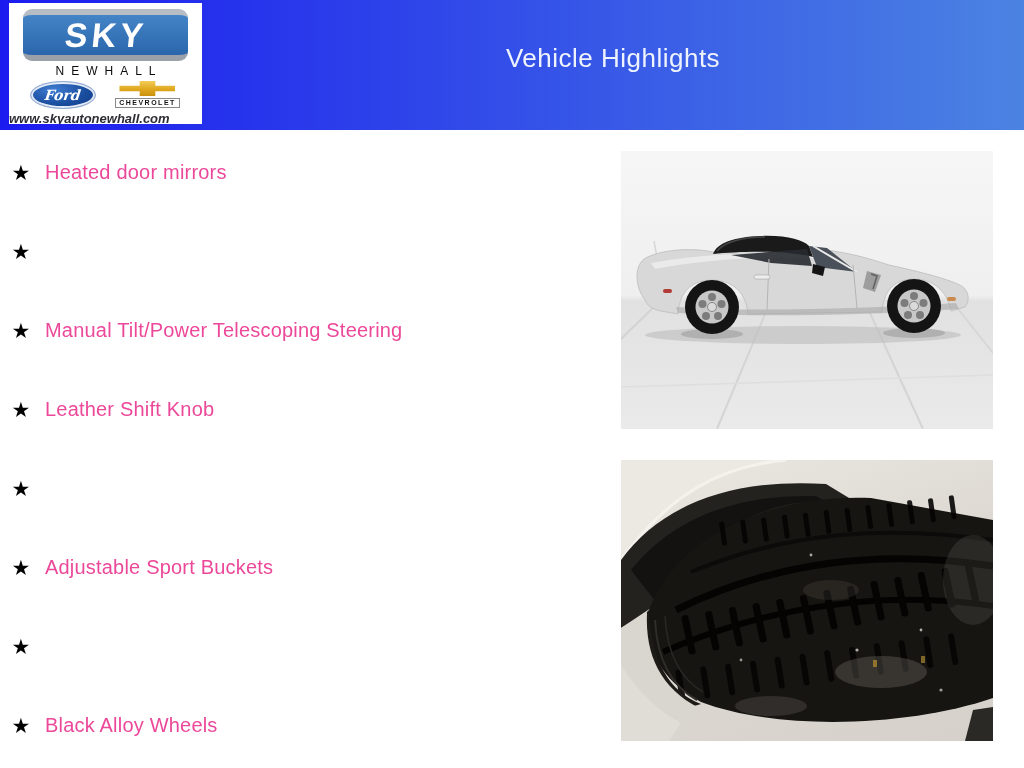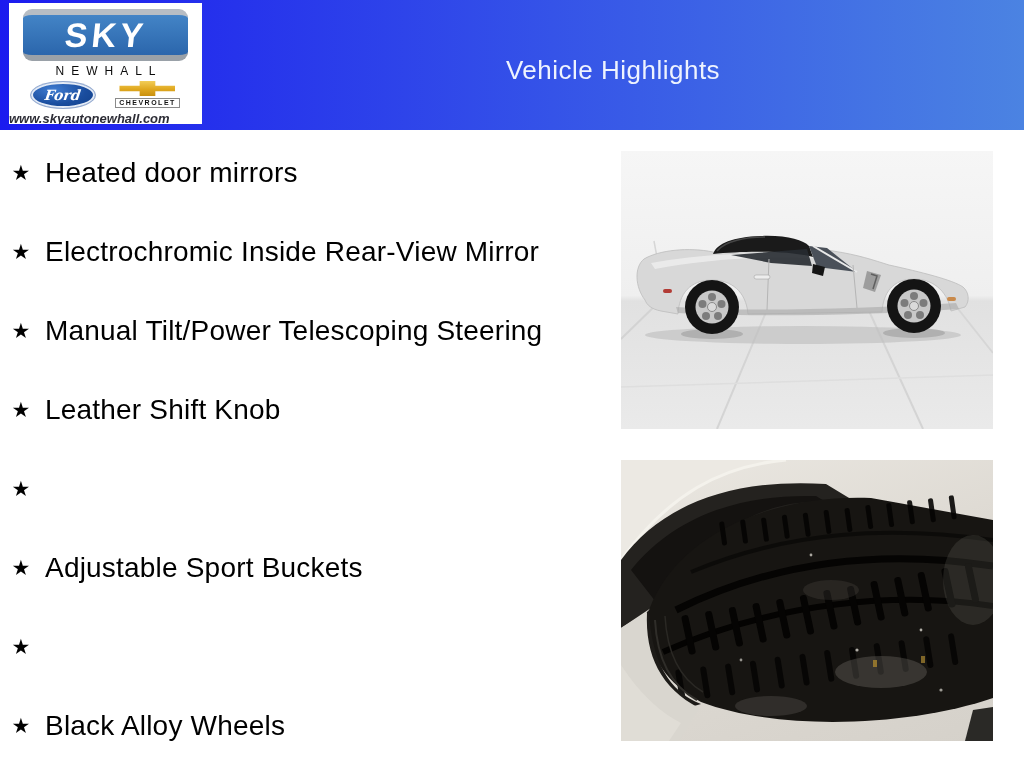--- a/index.html
+++ b/index.html
@@ -5,21 +5,21 @@
   * { margin: 0; padding: 0; box-sizing: border-box; }
   html, body { width: 1024px; height: 768px; background: #ffffff; overflow: hidden; }
   body { position: relative; font-family: "Liberation Sans", sans-serif; }
 
   
   .header {
     position: absolute; left: 0; top: 0; width: 1024px; height: 130px;
     background: linear-gradient(90deg, var(--hdr-left, #1b1bef) 0%, var(--hdr-right, #4b83e2) 100%);
   }
   .title {
-    position: absolute; left: 202px; top: 12px; width: 822px; height: 117px;
+    position: absolute; left: 202px; top: 0; width: 822px; height: 117px;
     display: flex; align-items: center; justify-content: center;
     font-size: 26px; font-weight: 400; color: var(--title-color, #eef3fe);
     letter-spacing: 0.5px;
   }
 
   
   .logo-box {
     position: absolute; left: 9px; top: 3px; width: 193px; height: 121px;
     background: #ffffff; overflow: hidden;
   }
@@ -68,21 +68,21 @@
 
   
   .features {
     position: absolute; left: 8px; top: 133px; width: 600px; list-style: none;
   }
   .feature { height: 79px; display: flex; align-items: center; }
   .star {
     width: 26px; text-align: center; font-size: 21px; color: #000000;
     line-height: 1; margin-right: 11px;
   }
-  .feature-text { font-size: 28px; color: #000000; letter-spacing: 0.2px; }
+  .feature-text { font-size: 20px; color: #ec4899; letter-spacing: 0.2px; }
 
   
   .photo { position: absolute; left: 621px; width: 372px; overflow: hidden; }
   .photo-car {
     top: 151px; height: 278px;
     background: linear-gradient(180deg, #f6f6f6 0%, #efefef 52%, #e1e1e1 54%, #eaeaea 100%);
   }
   .photo-tire {
     top: 460px; height: 281px;
     background: linear-gradient(160deg, #ebe8e2 0%, #dedad3 45%, #d5d1ca 100%);
@@ -112,21 +112,20 @@
   </div>
 </div>
 
 <ul class="features">
   <li class="feature">
     <span class="star">★</span>
     <span class="feature-text">Heated door mirrors</span>
   </li>
   <li class="feature">
     <span class="star">★</span>
-    <span class="feature-text">Electrochromic Inside Rear-View Mirror</span>
   </li>
   <li class="feature">
     <span class="star">★</span>
     <span class="feature-text">Manual Tilt/Power Telescoping Steering</span>
   </li>
   <li class="feature">
     <span class="star">★</span>
     <span class="feature-text">Leather Shift Knob</span>
   </li>
   <li class="feature">

